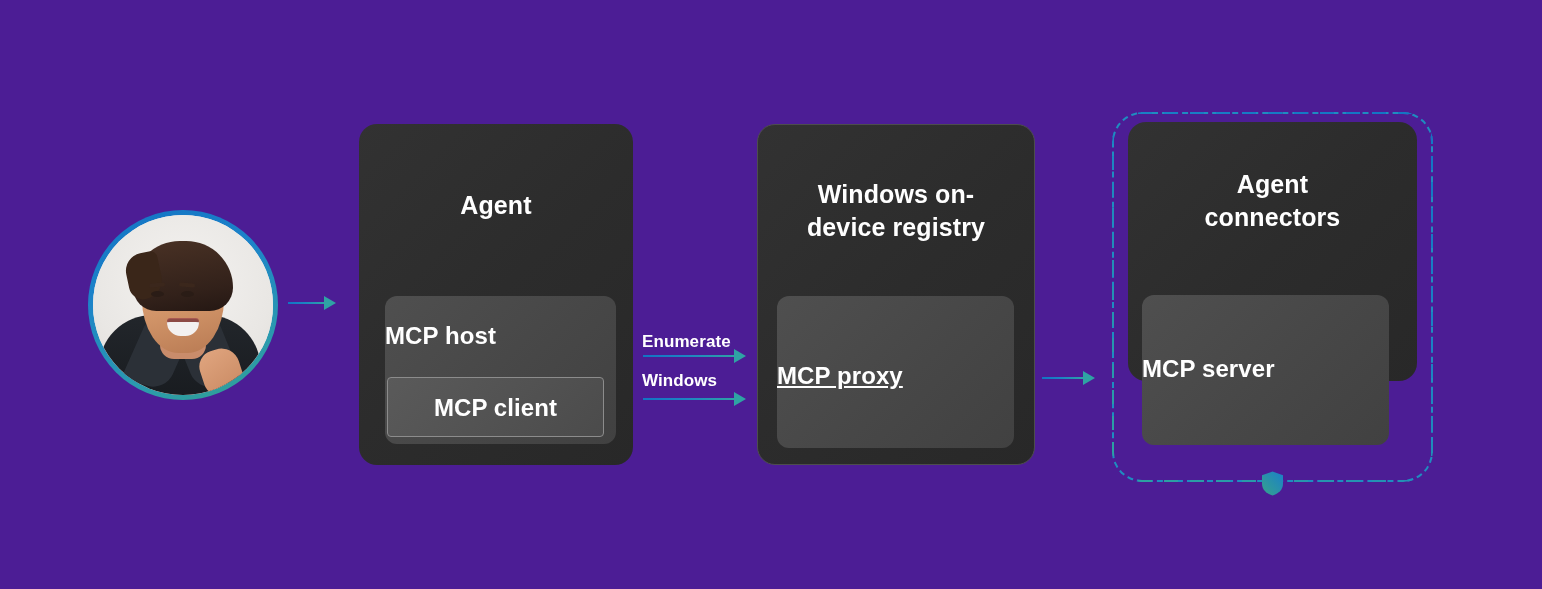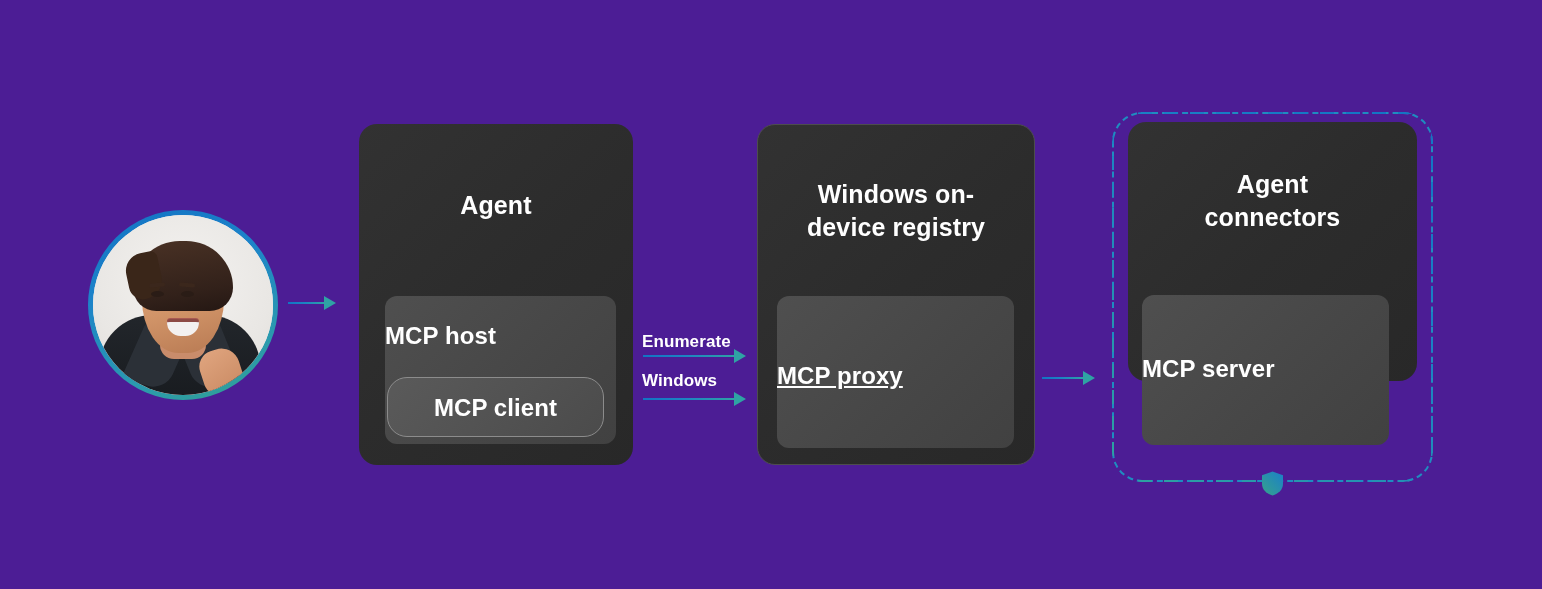--- a/index.html
+++ b/index.html
@@ -235,21 +235,21 @@
     left: 0;
     right: 0;
     color: #ffffff;
     font-size: 24px;
     font-weight: 600;
     letter-spacing: 0.1px;
   }
 
   .leafcard {
     position: absolute;
-    border-radius: 20px;
+    border-radius: 4px;
     border: 1px solid #8c8c8c;
     background: linear-gradient(135deg, #5a5a5a 0%, #525252 55%, #4b4b4b 100%);
     box-sizing: border-box;
     padding-left: 33px;
   }
   .leafcard-label {
     position: absolute;
     left: 0;
     right: 0;
     text-align: center;

